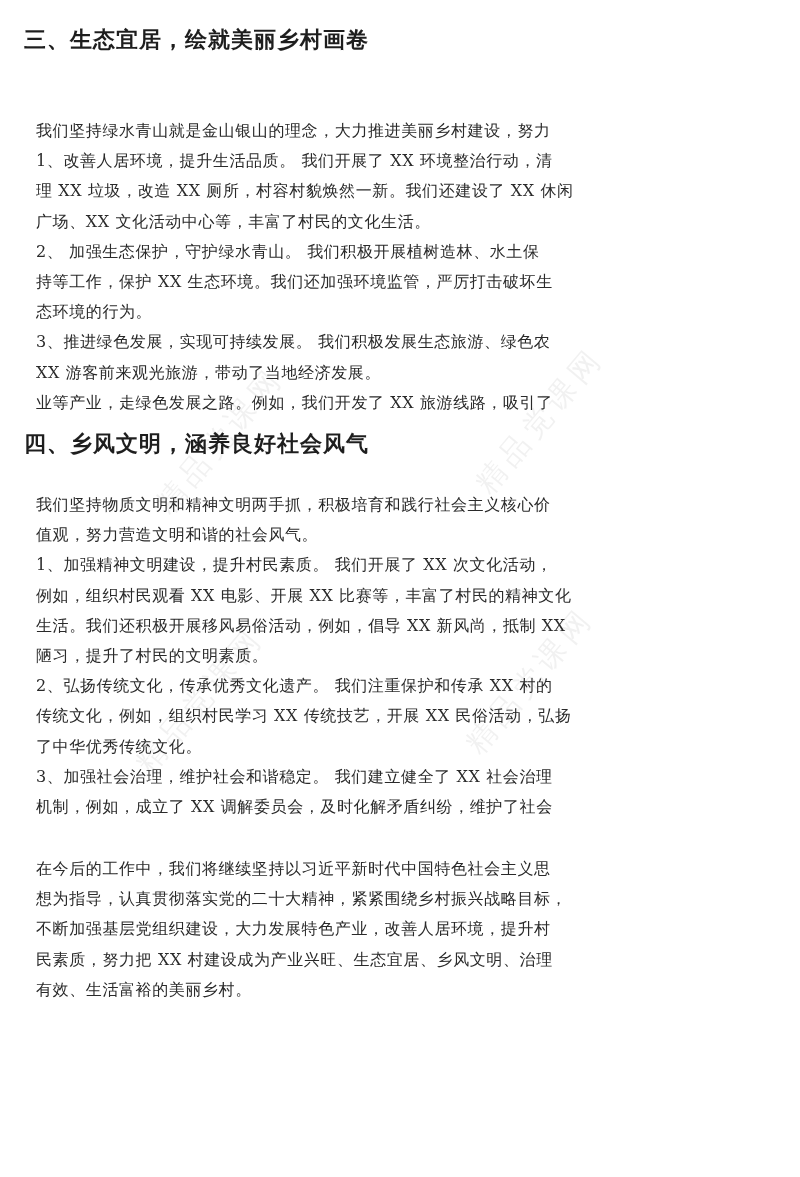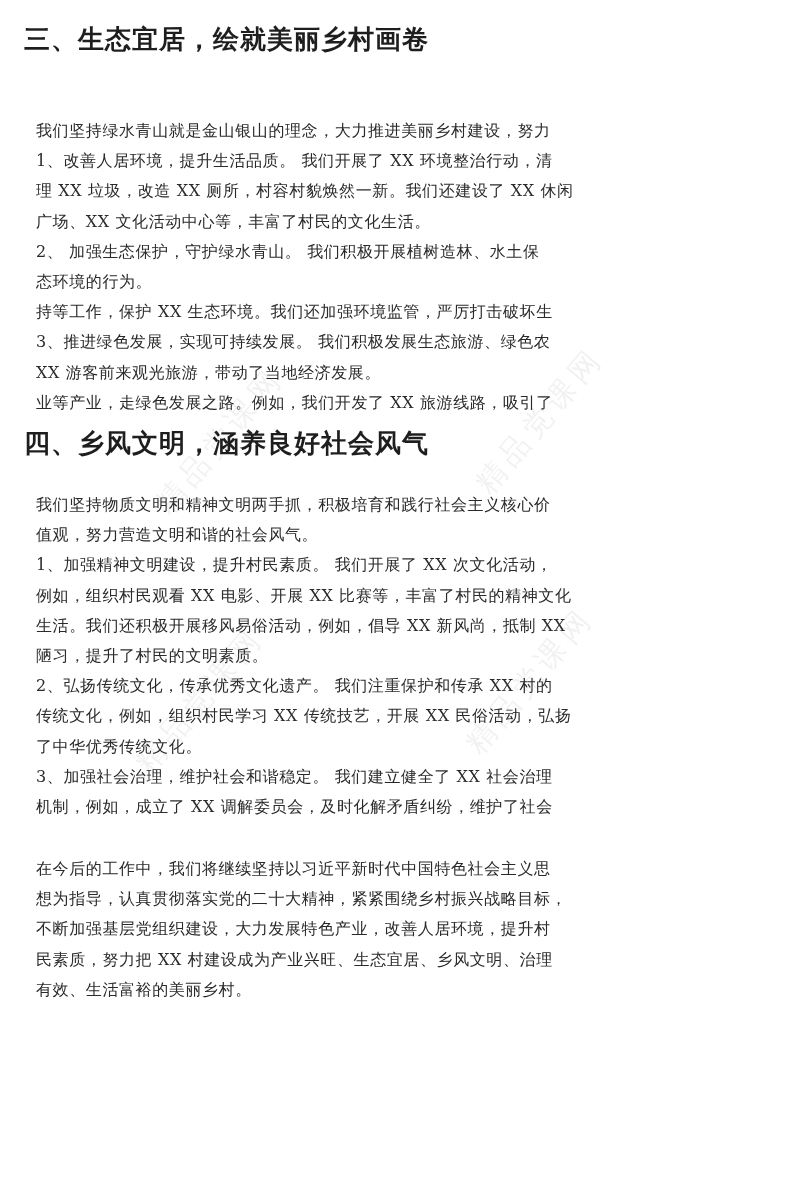--- a/index.html
+++ b/index.html
@@ -17,21 +17,21 @@
     }
     .page {
       position: absolute;
       left: 24px;
       top: 0;
       width: 760px;
     }
     .heading {
       font-family: "DejaVu Sans", "Liberation Sans", sans-serif;
       font-weight: bold;
-      font-size: 26px;
+      font-size: 22px;
       line-height: 31px;
       color: #1e1e1e;
       margin: 0;
       letter-spacing: 1px;
     }
     .h1 { position: absolute; top: 24px; }
     .h2 { position: absolute; top: 428px; }
     .para {
       font-size: 16px;
       line-height: 30.2px;
@@ -66,22 +66,22 @@
 <div class="page">
 
   <h2 class="heading h1">三、生态宜居，绘就美丽乡村画卷</h2>
 
   <div class="para block1">
     <span class="line">我们坚持绿水青山就是金山银山的理念，大力推进美丽乡村建设，努力</span>
     <span class="line">1、改善人居环境，提升生活品质。 我们开展了 XX 环境整治行动，清</span>
     <span class="line">理 XX 垃圾，改造 XX 厕所，村容村貌焕然一新。我们还建设了 XX 休闲</span>
     <span class="line">广场、XX 文化活动中心等，丰富了村民的文化生活。</span>
     <span class="line">2、  加强生态保护，守护绿水青山。 我们积极开展植树造林、水土保</span>
+    <span class="line">持等工作，保护 XX 生态环境。我们还加强环境监管，严厉打击破坏生</span>
     <span class="line">态环境的行为。</span>
-    <span class="line">持等工作，保护 XX 生态环境。我们还加强环境监管，严厉打击破坏生</span>
     <span class="line">3、推进绿色发展，实现可持续发展。 我们积极发展生态旅游、绿色农</span>
     <span class="line">XX 游客前来观光旅游，带动了当地经济发展。</span>
     <span class="line">业等产业，走绿色发展之路。例如，我们开发了 XX 旅游线路，吸引了</span>
   </div>
 
   <h2 class="heading h2">四、乡风文明，涵养良好社会风气</h2>
 
   <div class="para block2">
     <span class="line">我们坚持物质文明和精神文明两手抓，积极培育和践行社会主义核心价</span>
     <span class="line">值观，努力营造文明和谐的社会风气。</span>

